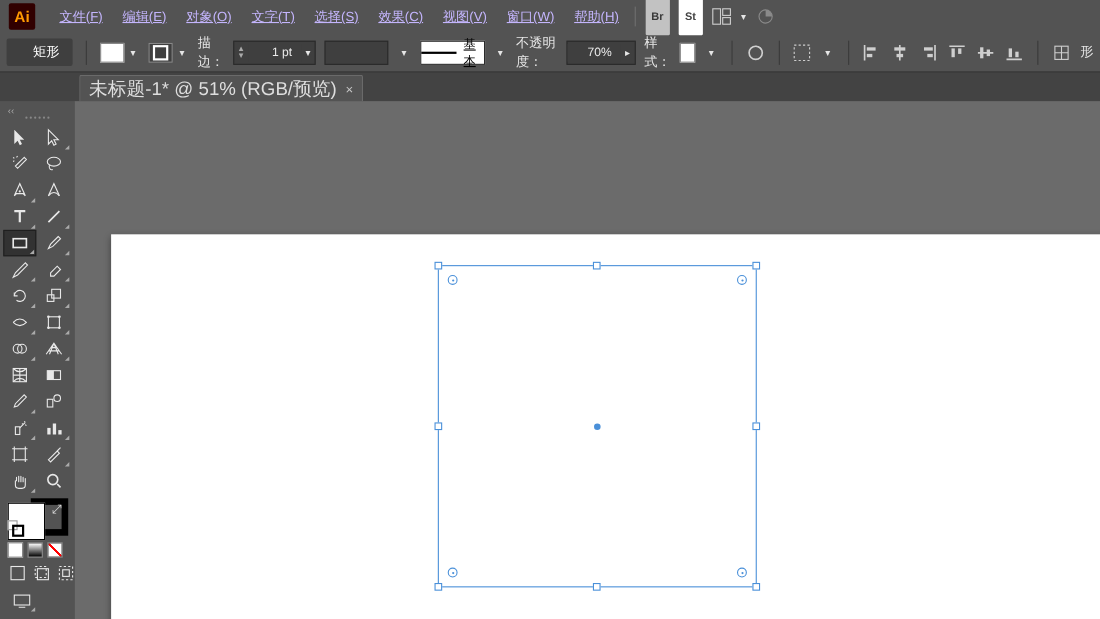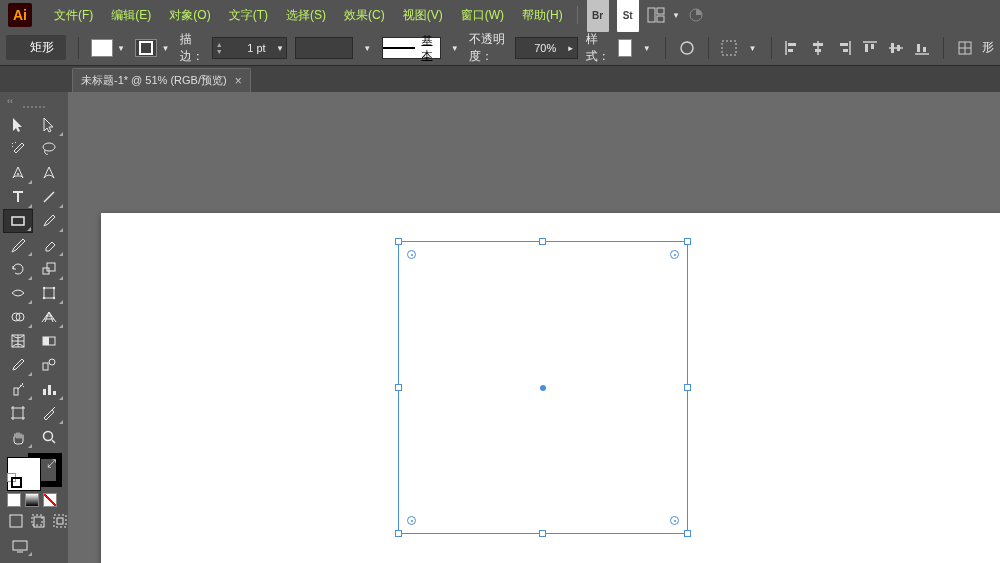--- a/index.html
+++ b/index.html
@@ -1,19 +1,19 @@
 <!DOCTYPE html>
 <html><head>
   <meta charset="utf-8">
   <style>
     * { margin:0; padding:0; box-sizing:border-box; font-family:"Microsoft YaHei","SimSun",sans-serif; user-select:none; }
     body { width:1000px; height:563px; background:#535353; overflow:hidden; }
     .menubar { height:30px; background:#535353; display:flex; align-items:center; padding:0 8px; gap:2px; }
     .app-logo { width:24px; height:24px; background:#310000; color:#ff9a00; font-weight:bold; font-size:14px; display:flex; align-items:center; justify-content:center; border-radius:2px; margin-right:12px;}
-    .menu-item { color:#bef264; font-size:12px; padding:4px 8px; cursor:pointer; }
+    .menu-item { color:#c4b5fd; font-size:12px; padding:4px 8px; cursor:pointer;text-decoration:underline; }
     .menu-divider { width:1px; height:18px; background:#6f6f6f; margin:0 4px;}
     .ext-icon { width:22px; height:34px; background:#c2c2c2; color:#3a3a3a; font-size:10px; font-weight:bold; display:flex; align-items:center; justify-content:center; margin:0 3px; border-radius:1px; cursor:pointer;}
     .ext-icon.muted{ background:#ffffff; color:#444;}
     .propbar { height:36px; background:#535353; border-bottom:1px solid #2a2a2a; display:flex; align-items:center; padding:0 6px; gap:8px; }
     .propbar .label-main { background:#3f3f3f; color:#fff; font-size:12px; padding:4px 12px; border-radius:2px; min-width:60px; text-align:right;}
     .swatch-box { display:flex; align-items:center; }
     .swatch { width:22px; height:18px; border:1px solid #888; margin-right:2px; }
     .swatch.fill { background:#fff; }
     .swatch.stroke { background:#3f3f3f; display:flex; align-items:center; justify-content:center;}
     .swatch.stroke::after{ content:""; width:10px; height:10px; border:2.5px solid #fff;}
@@ -25,21 +25,21 @@
     .stepper .val { background:#3f3f3f; color:#eaeaea; font-size:11px; padding:2px 8px; min-width:48px; text-align:right;}
     .fld-empty { width:90px; height:22px; background:#3f3f3f; border:1px solid #2a2a2a;}
     .stroke-preview{ width:90px; height:22px; background:#fff; border:1px solid #2a2a2a; display:flex; align-items:center; justify-content:center; gap:6px;text-decoration:underline;}
     .stroke-preview .ln{ width:40px; height:2px; background:#000;}
     .style-swatch{ width:22px; height:18px; background:#fff; border:1px solid #888;}
     .icon-btn { width:24px; height:22px; display:flex; align-items:center; justify-content:center; color:#cfcfcf; cursor:pointer; }
     .icon-btn svg { width:18px; height:18px; }
     .vdiv { width:1px; height:22px; background:#3a3a3a; margin:0 4px;}
     .tabbar { height:26px; background:#434343; display:flex; align-items:flex-end; padding-left:72px;}
     .doc-tab { background:#535353; height:24px; display:flex; align-items:center; padding:0 8px; border-top:1px solid #6a6a6a; border-left:1px solid #6a6a6a; border-right:1px solid #6a6a6a; border-radius:2px 2px 0 0;}
-    .doc-tab span{ color:#dedede; font-size:11px; }
+    .doc-tab span{ color:#dedede; font-size:17px; }
     .doc-tab .closex{ color:#c8c8c8; font-size:12px; margin-left:8px; cursor:pointer;}
     .body-row { display:flex; height:calc(563px - 30px - 36px - 26px);}
     .toolbox { width:68px; background:#535353; padding:4px 3px; display:flex; flex-direction:column; gap:0px;}
     .toolbox .drag-hint{ height:10px; display:flex; justify-content:center; gap:2px; margin-bottom:2px;}
     .toolbox .drag-hint span{ width:2px; height:2px; background:#888; border-radius:50%;}
     .tool-grid{ display:grid; grid-template-columns:1fr 1fr; }
     .tool{ width:30px; height:24px; display:flex; align-items:center; justify-content:center; color:#e8e8e8; cursor:pointer; position:relative;}
     .tool.active{ background:#323232; border:1px solid #1f1f1f;}
     .tool svg{ width:18px; height:18px; }
     .tool .sub{ position:absolute; right:1px; bottom:1px; width:0; height:0; border-left:4px solid transparent; border-bottom:4px solid #aaa;}

